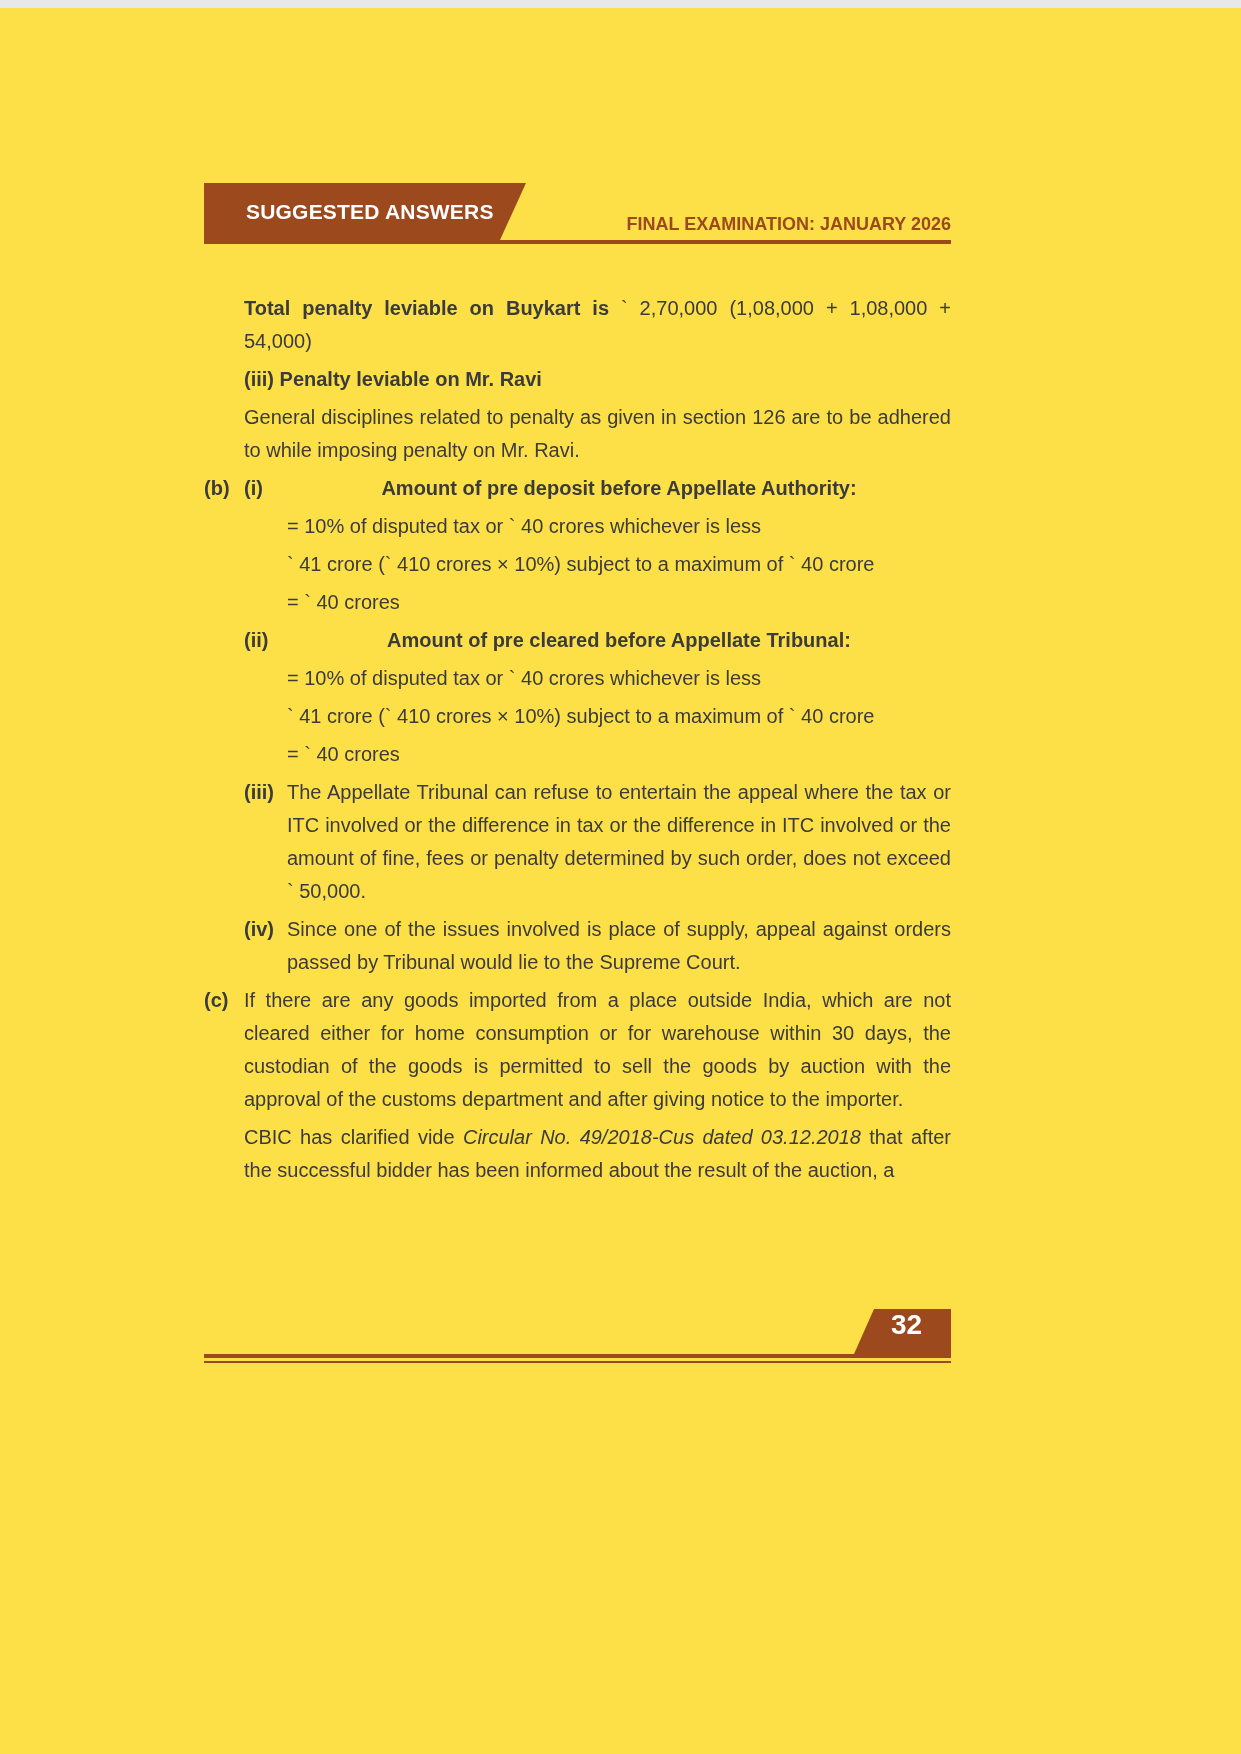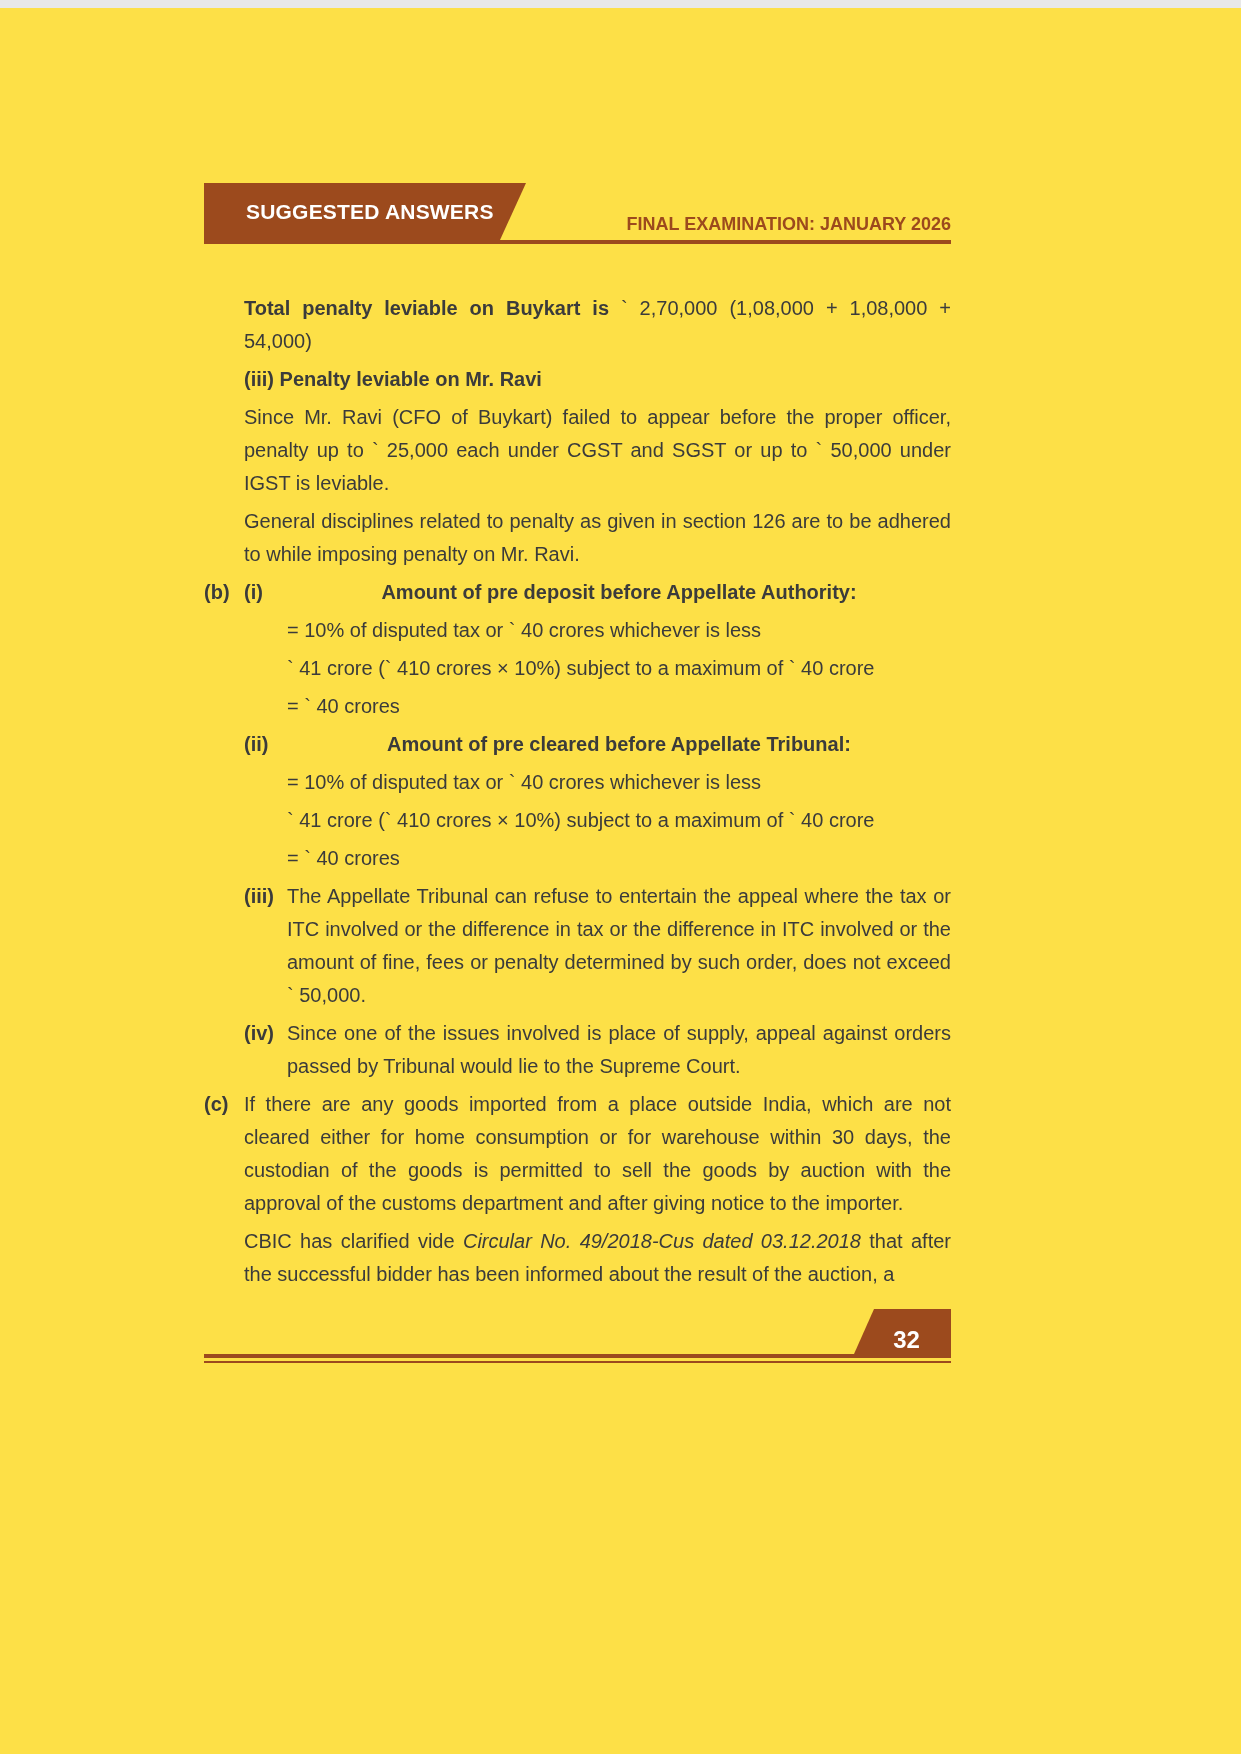--- a/index.html
+++ b/index.html
@@ -53,22 +53,22 @@
   .txt { flex: 1 1 auto; text-align: justify; }
   .txt.head { font-weight: 700; text-align: center; }
 
   
   .footer { position: absolute; left: 204px; top: 1301px; width: 747px; }
   .pagenum-row { display: flex; justify-content: flex-end; }
   .pagenum {
     width: 97px; height: 45px;
     background: #9c4a1d;
     clip-path: polygon(20px 0, 100% 0, 100% 100%, 0 100%);
-    color: #ffffff; font-weight: 700; font-size: 24px;
-    display: flex; align-items: flex-end; justify-content: center;
+    color: #ffffff; font-weight: 700; font-size: 28px;
+    display: flex; align-items: flex-start; justify-content: center;
     padding-left: 8px; box-sizing: border-box;
   }
   .rule-thick { height: 4px; background: #9c4a1d; }
   .rule-thin { height: 2px; background: #9c4a1d; margin-top: 3px; }
 </style>
 </head>
 <body>
 
 <div class="page">
 
@@ -81,21 +81,20 @@
     </div>
     <div class="header-rule"></div>
   </div>
 
   <div class="body">
 
     <p class="para ind1 j"><span class="bold">Total penalty leviable on Buykart is</span><span> ` 2,70,000 (1,08,000 + 1,08,000 + 54,000)</span></p>
 
     <p class="para ind1 bold">(iii) Penalty leviable on Mr. Ravi</p>
 
-    <p class="para ind1 j">Since Mr. Ravi (CFO of Buykart) failed to appear before the proper officer, penalty up to ` 25,000 each under CGST and SGST or up to ` 50,000 under IGST is leviable.</p>
 
     <p class="para ind1 j">General disciplines related to penalty as given in section 126 are to be adhered to while imposing penalty on Mr. Ravi.</p>
 
     <div class="item">
       <span class="lbl lbl-b">(b)</span>
       <span class="lbl lbl-r">(i)</span>
       <span class="txt head">Amount of pre deposit before Appellate Authority:</span>
     </div>
     <p class="para ind2">= 10% of disputed tax or ` 40 crores whichever is less</p>
     <p class="para ind2">` 41 crore (` 410 crores × 10%) subject to a maximum of ` 40 crore</p>

